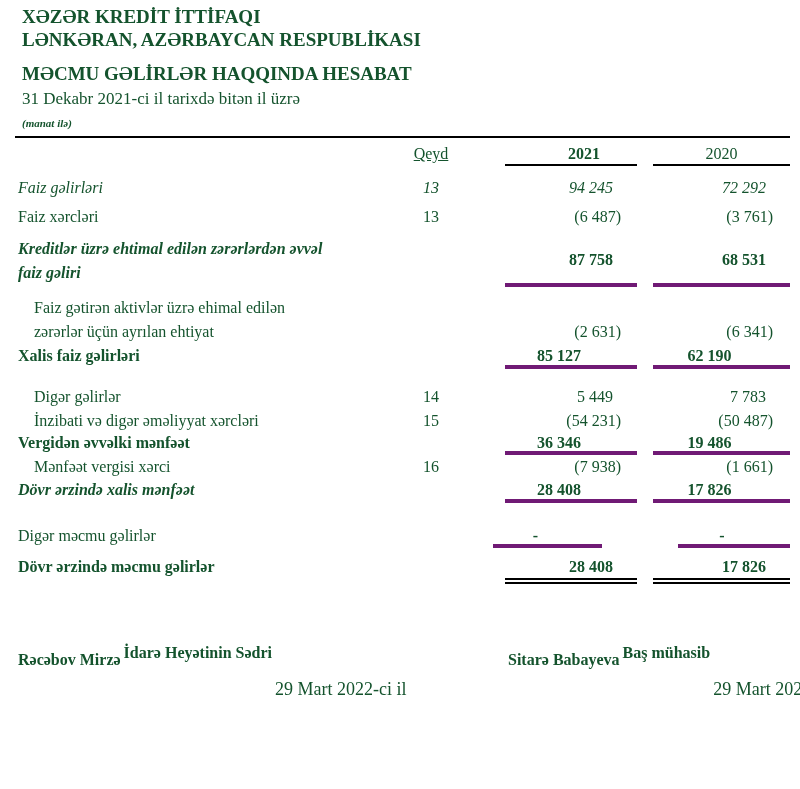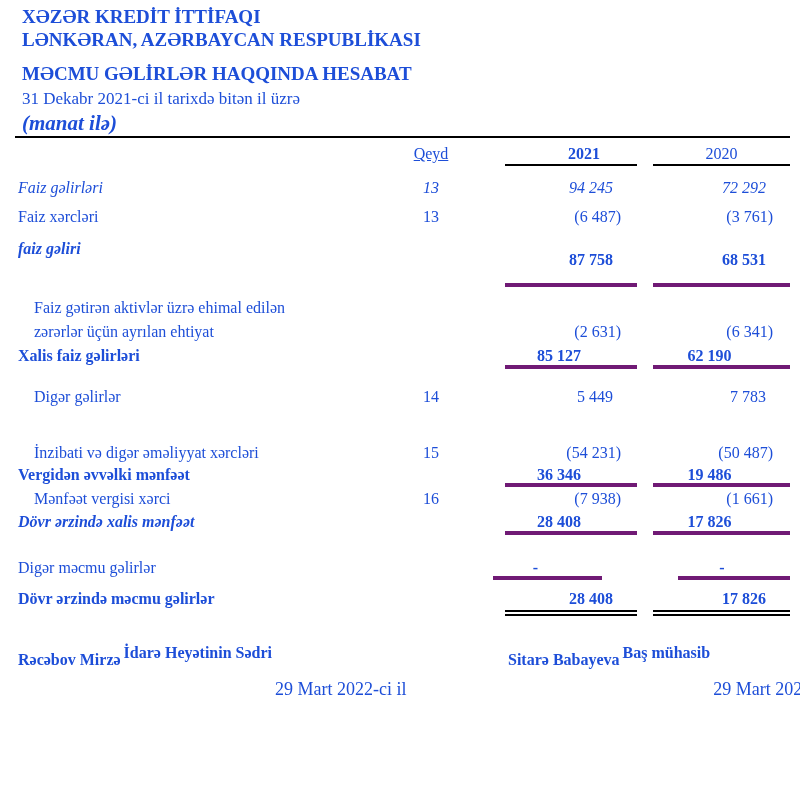--- a/index.html
+++ b/index.html
@@ -2,32 +2,32 @@
 <html><head>
 <meta charset="utf-8">
 <style>
   * { margin: 0; padding: 0; box-sizing: border-box; }
   html, body { background: #ffffff; }
   .page {
     position: relative;
     width: 800px;
     height: 789px;
     background: #ffffff;
-    color: #1d4ed8;
+    color: #14532d;
     font-family: "Liberation Serif", "DejaVu Serif", serif;
     font-size: 16px;
     overflow: hidden;
   }
 
   
   .hdr { position: absolute; top: 5px; left: 22px; }
   .h-org { font-weight: bold; font-size: 19px; line-height: 23px; white-space: nowrap; }
   .h-title { font-weight: bold; font-size: 19px; line-height: 23px; margin-top: 11px; white-space: nowrap; }
   .h-period { font-weight: normal; font-size: 17px; line-height: 23px; margin-top: 2px; white-space: nowrap; }
-  .h-currency { font-weight: bold; font-style: italic; font-size: 21px; line-height: 22px; margin-top: 2px; white-space: nowrap; }
+  .h-currency { font-weight: bold; font-style: italic; font-size: 11px; line-height: 22px; margin-top: 2px; white-space: nowrap; }
 
   .rule-top { position: absolute; top: 136px; left: 15px; width: 775px; border-top: 2px solid #000; }
 
   
   .tbl { position: absolute; top: 138px; left: 0; width: 790px; }
   .row { display: flex; align-items: stretch; }
   .c-label { width: 392px; padding-left: 18px; }
   .c-label .lbl-line { line-height: 24px; white-space: nowrap; }
   .ind .c-label { padding-left: 34px; }
   .c-note { width: 78px; text-align: center; }
@@ -50,21 +50,21 @@
   .head .qeyd { text-decoration: underline; }
 
   .r1 { margin-top: 10px; height: 24px; line-height: 24px; font-style: italic; }
   .r2 { margin-top: 5px;  height: 24px; line-height: 24px; }
   .r3 { margin-top: 8px;  height: 50px; }
   .r3 .c-y1, .r3 .c-y2 { display: flex; align-items: center; justify-content: flex-end; }
   .r4 { margin-top: 9px;  height: 48px; }
   .r4 .c-y1, .r4 .c-y2 { display: flex; align-items: flex-end; justify-content: flex-end; line-height: 24px; }
   .r5 { margin-top: 1px;  height: 24px; line-height: 22px; }
   .r6 { margin-top: 16px; height: 24px; line-height: 24px; }
-  .r7 { height: 24px; line-height: 24px; margin-top: 32px; }
+  .r7 { height: 24px; line-height: 24px; }
   .r8 { height: 22px; line-height: 20px; }
   .r9 { height: 24px; line-height: 24px; }
   .r10 { height: 24px; line-height: 22px; }
   .r11 { margin-top: 23px; height: 22px; line-height: 20px; gap: 32px; }
   .r12 { margin-top: 8px;  height: 28px; line-height: 22px; }
 
   
   .sigs { position: absolute; top: 641px; left: 0; width: 800px; display: flex; }
   .sig-col { display: flex; flex-direction: row; }
   .sig-left  { margin-left: 15px; width: 326px; }
@@ -113,20 +113,21 @@
       <div class="c-label">Faiz xərcləri</div>
       <div class="c-note">13</div>
       <div class="sp1"></div>
       <div class="c-y1 paren">(6 487)</div>
       <div class="sp2"></div>
       <div class="c-y2 paren">(3 761)</div>
     </div>
 
     <div class="row r3 lbl-bi val-b u">
       <div class="c-label">
+        <div class="lbl-line">Kreditlər üzrə ehtimal edilən zərərlərdən əvvəl</div>
         <div class="lbl-line">faiz gəliri</div>
       </div>
       <div class="c-note"></div>
       <div class="sp1"></div>
       <div class="c-y1">87 758</div>
       <div class="sp2"></div>
       <div class="c-y2">68 531</div>
     </div>
 
     <div class="row r4 ind">

